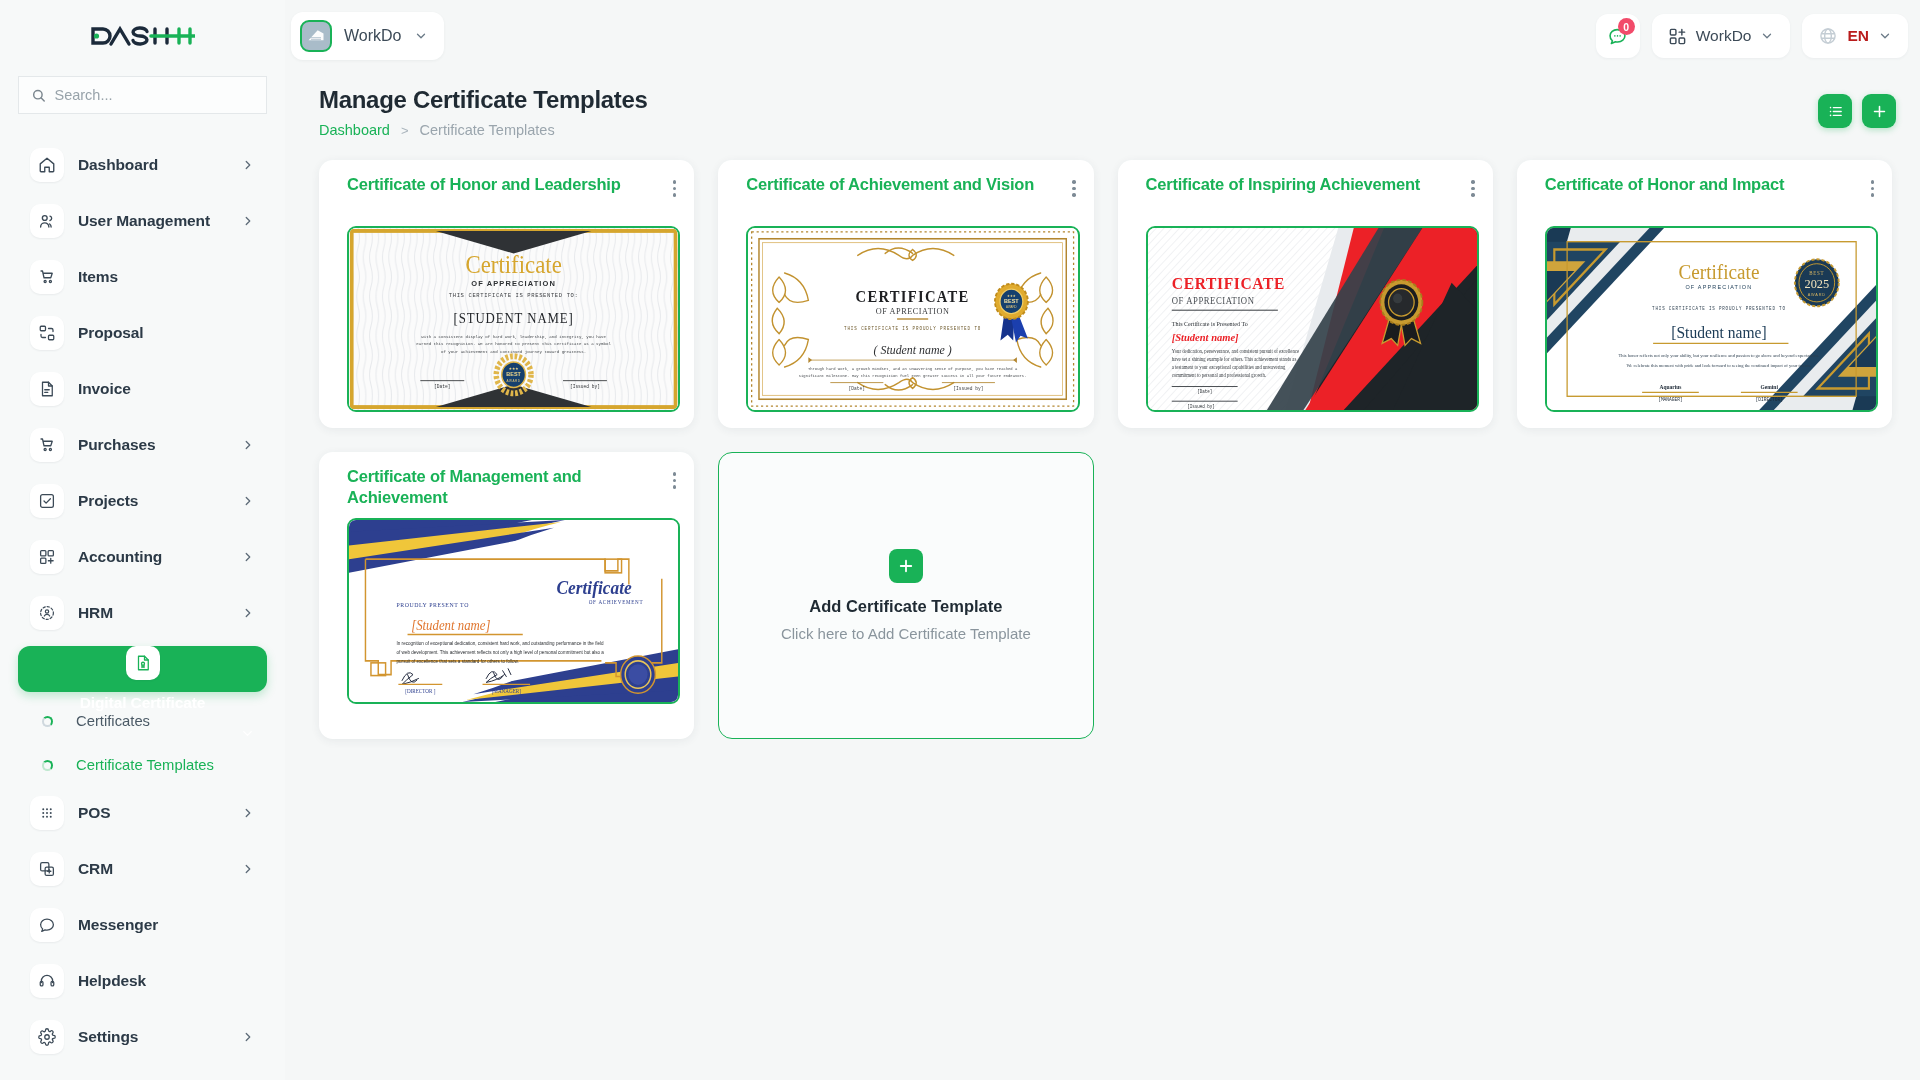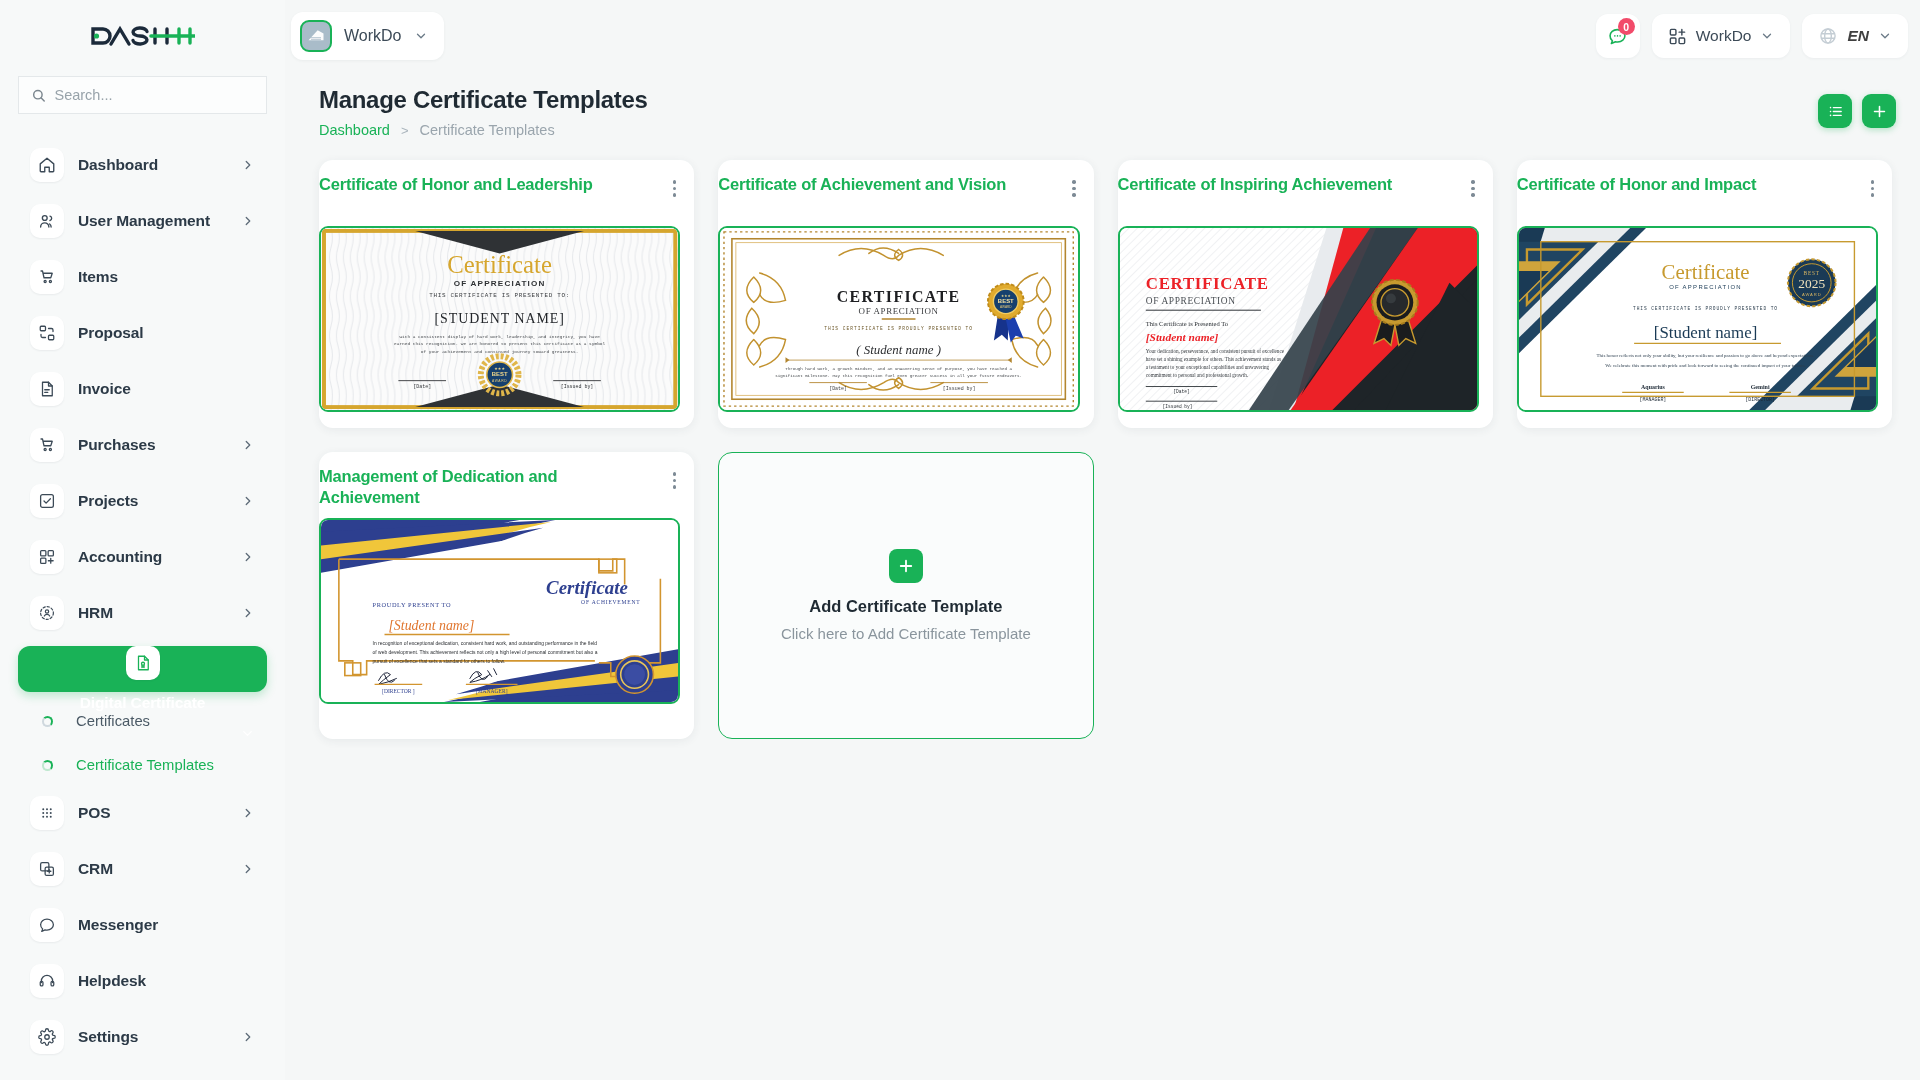--- a/index.html
+++ b/index.html
@@ -96,21 +96,21 @@
 
   .tb-btn {
     background: #ffffff; border-radius: 12px; height: 44px;
     display: flex; align-items: center; justify-content: center;
     gap: 9px; padding: 0 16px; cursor: pointer;
     box-shadow: 0 1px 3px rgba(45,60,75,.05);
     position: relative;
   }
   .tb-btn.icon-only { width: 44px; padding: 0; }
   .tb-btn .label { font-size: 15.5px; color: #3c4a57; font-weight: 400; }
-  .tb-btn .label.green { color: #404040; font-weight: 700; font-style: italic; }
+  .tb-btn .label.green { color: #b91c1c; font-weight: 700; }
   .badge {
     position: absolute; top: 4px; right: 5px;
     min-width: 17px; height: 17px; border-radius: 9px;
     background: #f24b6a; color: #fff; font-size: 10.5px; font-weight: 700;
     display: flex; align-items: center; justify-content: center; padding: 0 4px;
   }
 
   .page-head { padding: 14px 24px 0 34px; display: flex; align-items: flex-start; }
   .page-title { font-size: 24px; font-weight: 700; color: #1f2a33; letter-spacing: -.3px; }
   .breadcrumb { display: flex; align-items: center; gap: 11px; margin-top: 8px; }
@@ -126,21 +126,21 @@
 
   
   .grid {
     padding: 22px 28px 20px 34px;
     display: grid; grid-template-columns: repeat(4, 1fr); gap: 24px;
     align-content: start;
   }
   .card {
     background: #ffffff; border-radius: 14px;
     box-shadow: 0 2px 10px rgba(45,60,75,.07);
-    padding: 14px 14px 16px 0;
+    padding: 14px 14px 16px 28px;
     display: flex; flex-direction: column;
   }
   .card-head { display: flex; align-items: flex-start; gap: 8px; min-height: 42px; }
   .card-title {
     font-size: 16.5px; font-weight: 700; color: #19b257;
     line-height: 1.25; letter-spacing: -.2px; flex: 1;
   }
   .dots { display: flex; flex-direction: column; gap: 3px; padding: 6px 4px; cursor: pointer; }
   .dots i { width: 3.5px; height: 3.5px; border-radius: 50%; background: #7d8a95; display: block; }
 
@@ -707,21 +707,21 @@
               <text y="-8" text-anchor="middle" font-family="'Liberation Serif',serif" font-size="5.4" letter-spacing=".8" fill="#d9b662">BEST</text>
               <text y="5" text-anchor="middle" font-family="'Liberation Serif',serif" font-size="13.5" fill="#f0e2bc">2025</text>
               <text y="13" text-anchor="middle" font-family="'Liberation Sans',sans-serif" font-size="4.2" letter-spacing=".9" fill="#d9b662">AWARD</text>
             </g>
           </svg>
         </div>
       </div>
 
       <div class="card">
         <div class="card-head">
-          <div class="card-title">Management of Dedication and Achievement</div>
+          <div class="card-title">Certificate of Management and Achievement</div>
           <div class="dots">
               <i></i>
               <i></i>
               <i></i>
             </div>
         </div>
         <div class="thumb">
           <svg viewBox="0 0 360 186" preserveAspectRatio="none">
             <rect width="360" height="186" fill="#ffffff"></rect>
             <path d="M0 0 L200 0 Q70 22 0 106 Z" fill="#2d3f8f"></path>

